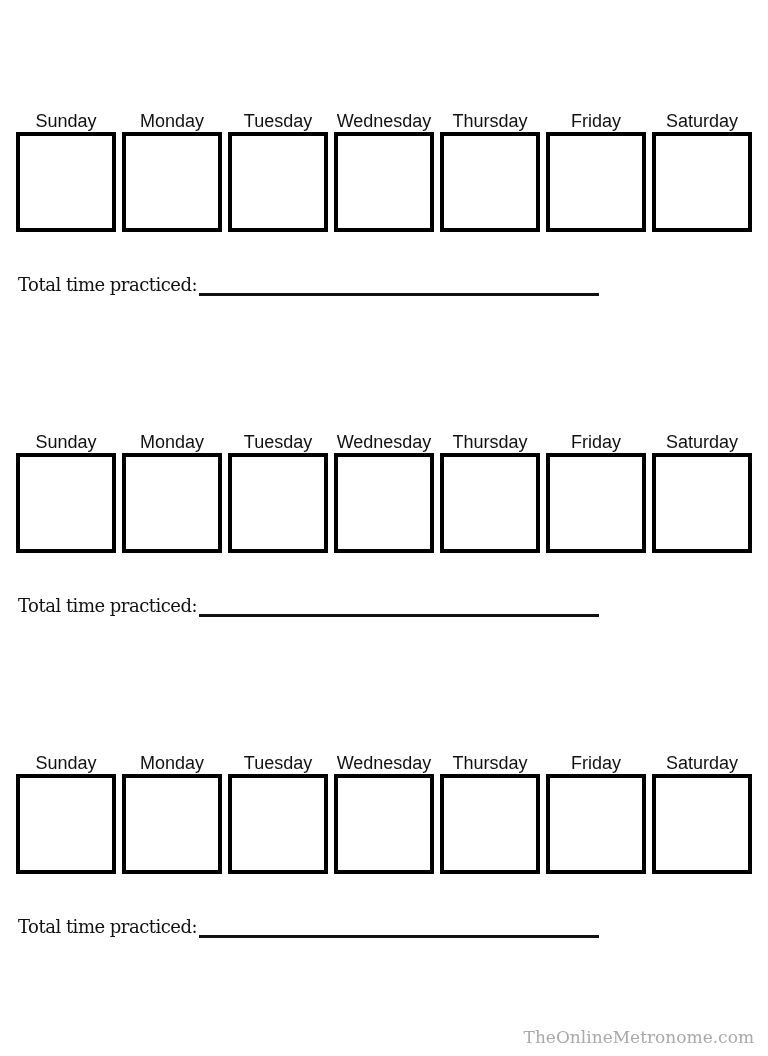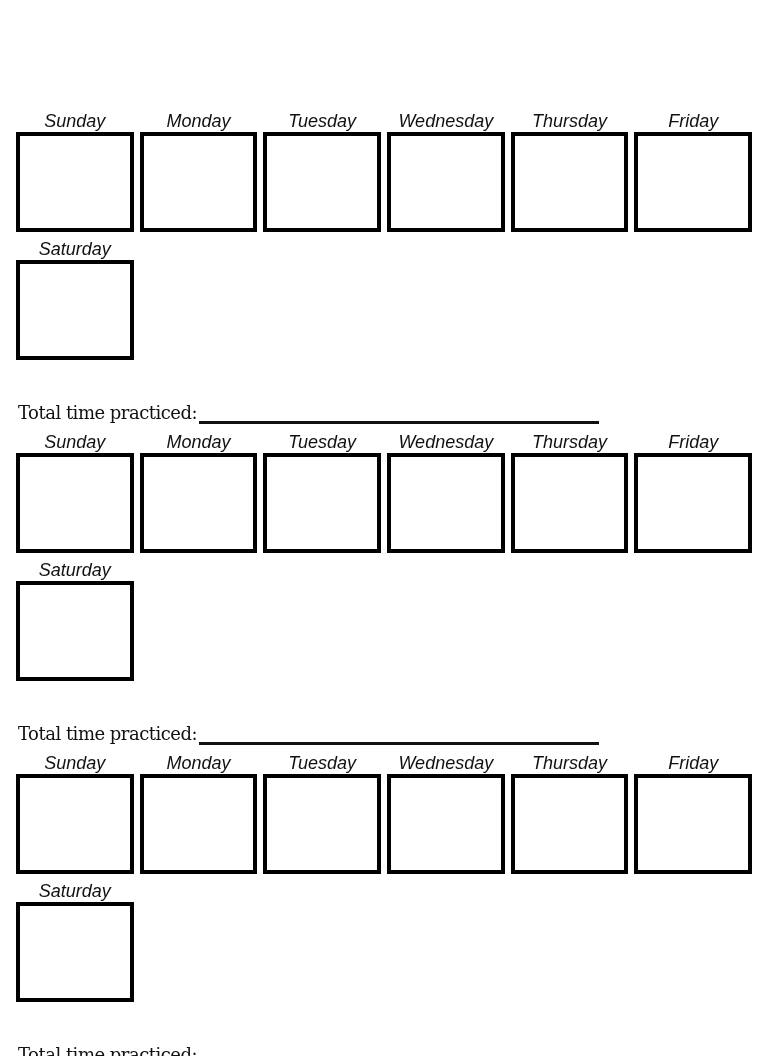--- a/index.html
+++ b/index.html
@@ -15,24 +15,23 @@
     overflow: hidden;
     margin: 0 auto;
   }
   .week {
     position: absolute;
     left: 0;
     width: 768px;
   }
   .week-grid {
     display: grid;
-    grid-template-columns: repeat(6, 1fr);
+    grid-template-columns: repeat(7, 1fr);
     gap: 6px;
     margin: 0 16px;
-    font-style: italic;
   }
   .day-cell {
     display: flex;
     flex-direction: column;
     min-width: 0;
   }
   .day-label {
     text-align: center;
     font-family: "Liberation Sans", sans-serif;
     font-size: 18px;
@@ -187,14 +186,15 @@
         <div class="day-label">Saturday</div>
         <div class="day-box"></div>
       </div>
     </div>
     <div class="total-row">
       <span class="total-label">Total time practiced:</span>
       <span class="blank-line"></span>
     </div>
   </section>
 
+  <div class="footer">TheOnlineMetronome.com</div>
 
 </div>
 
 </body></html>

